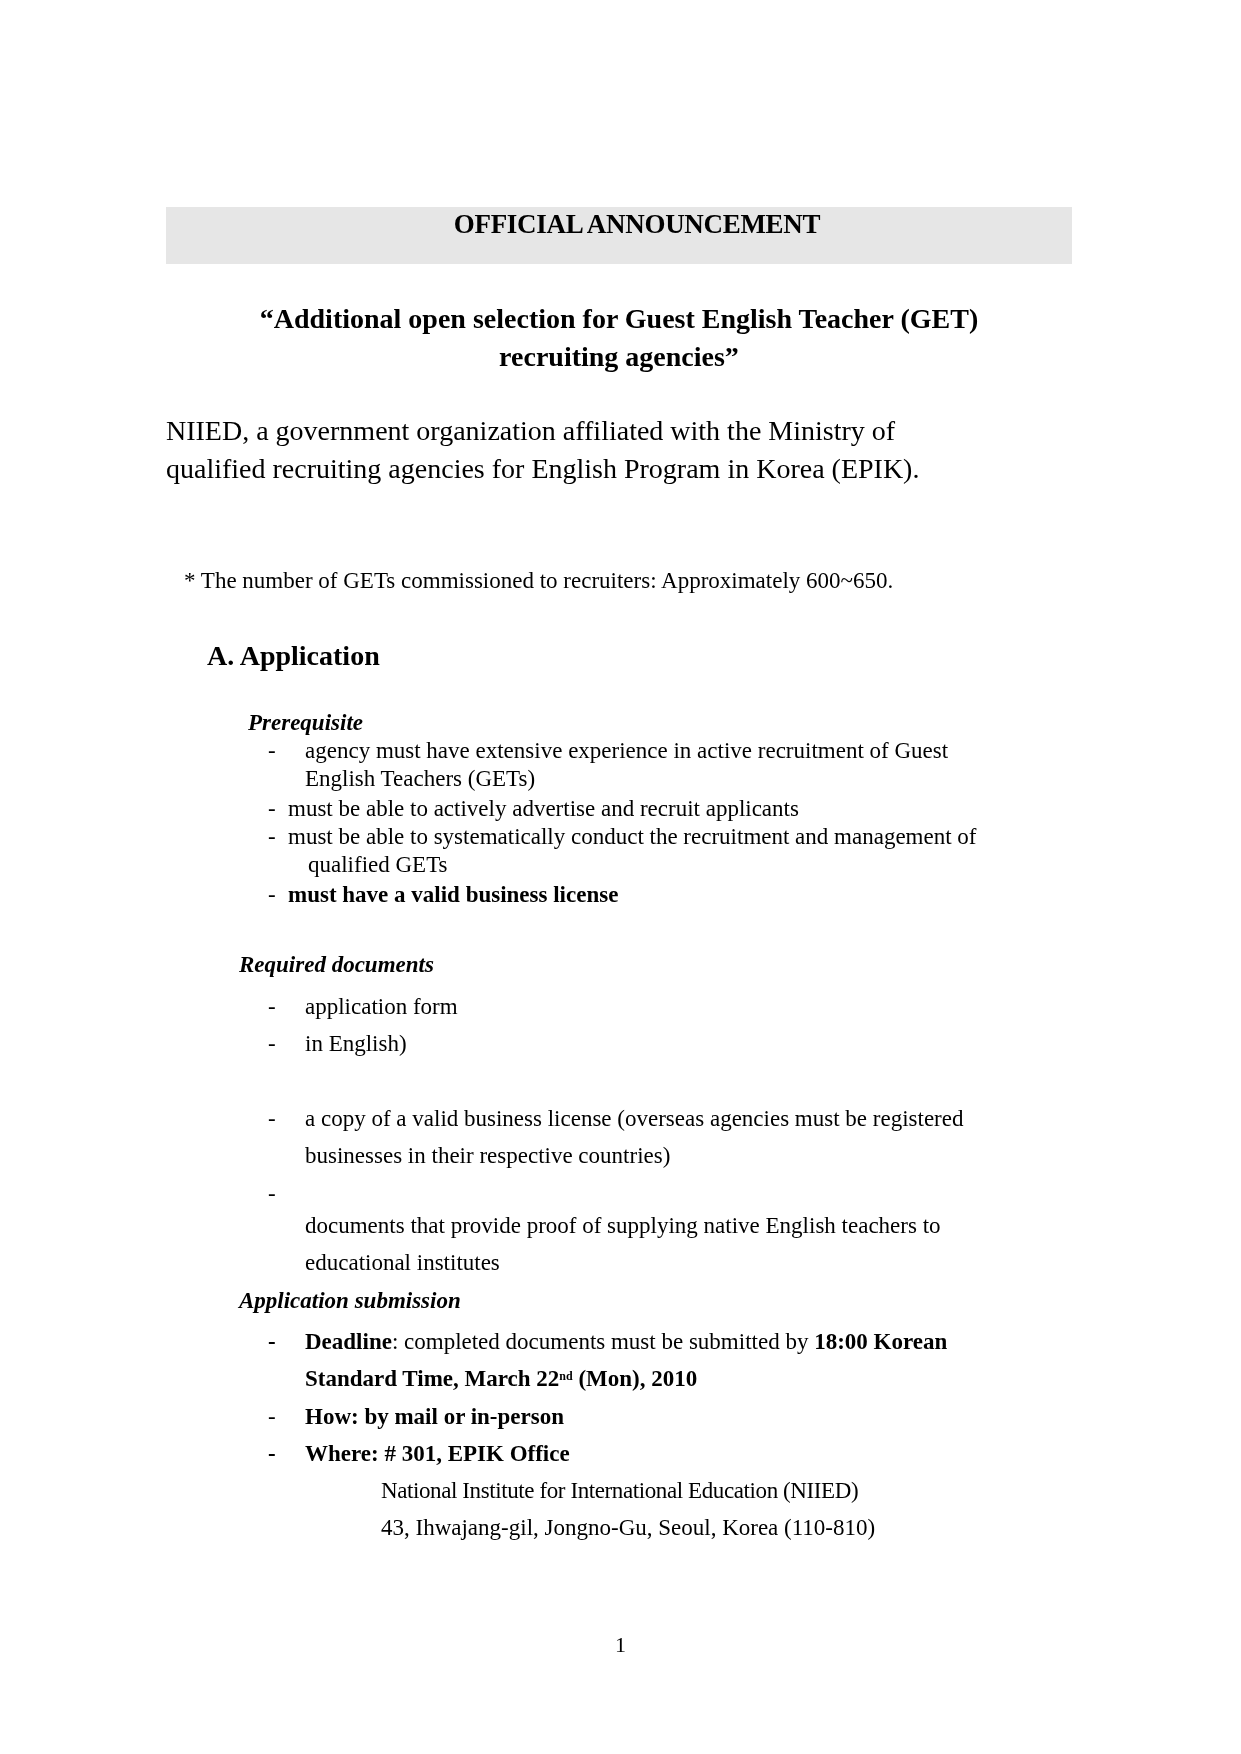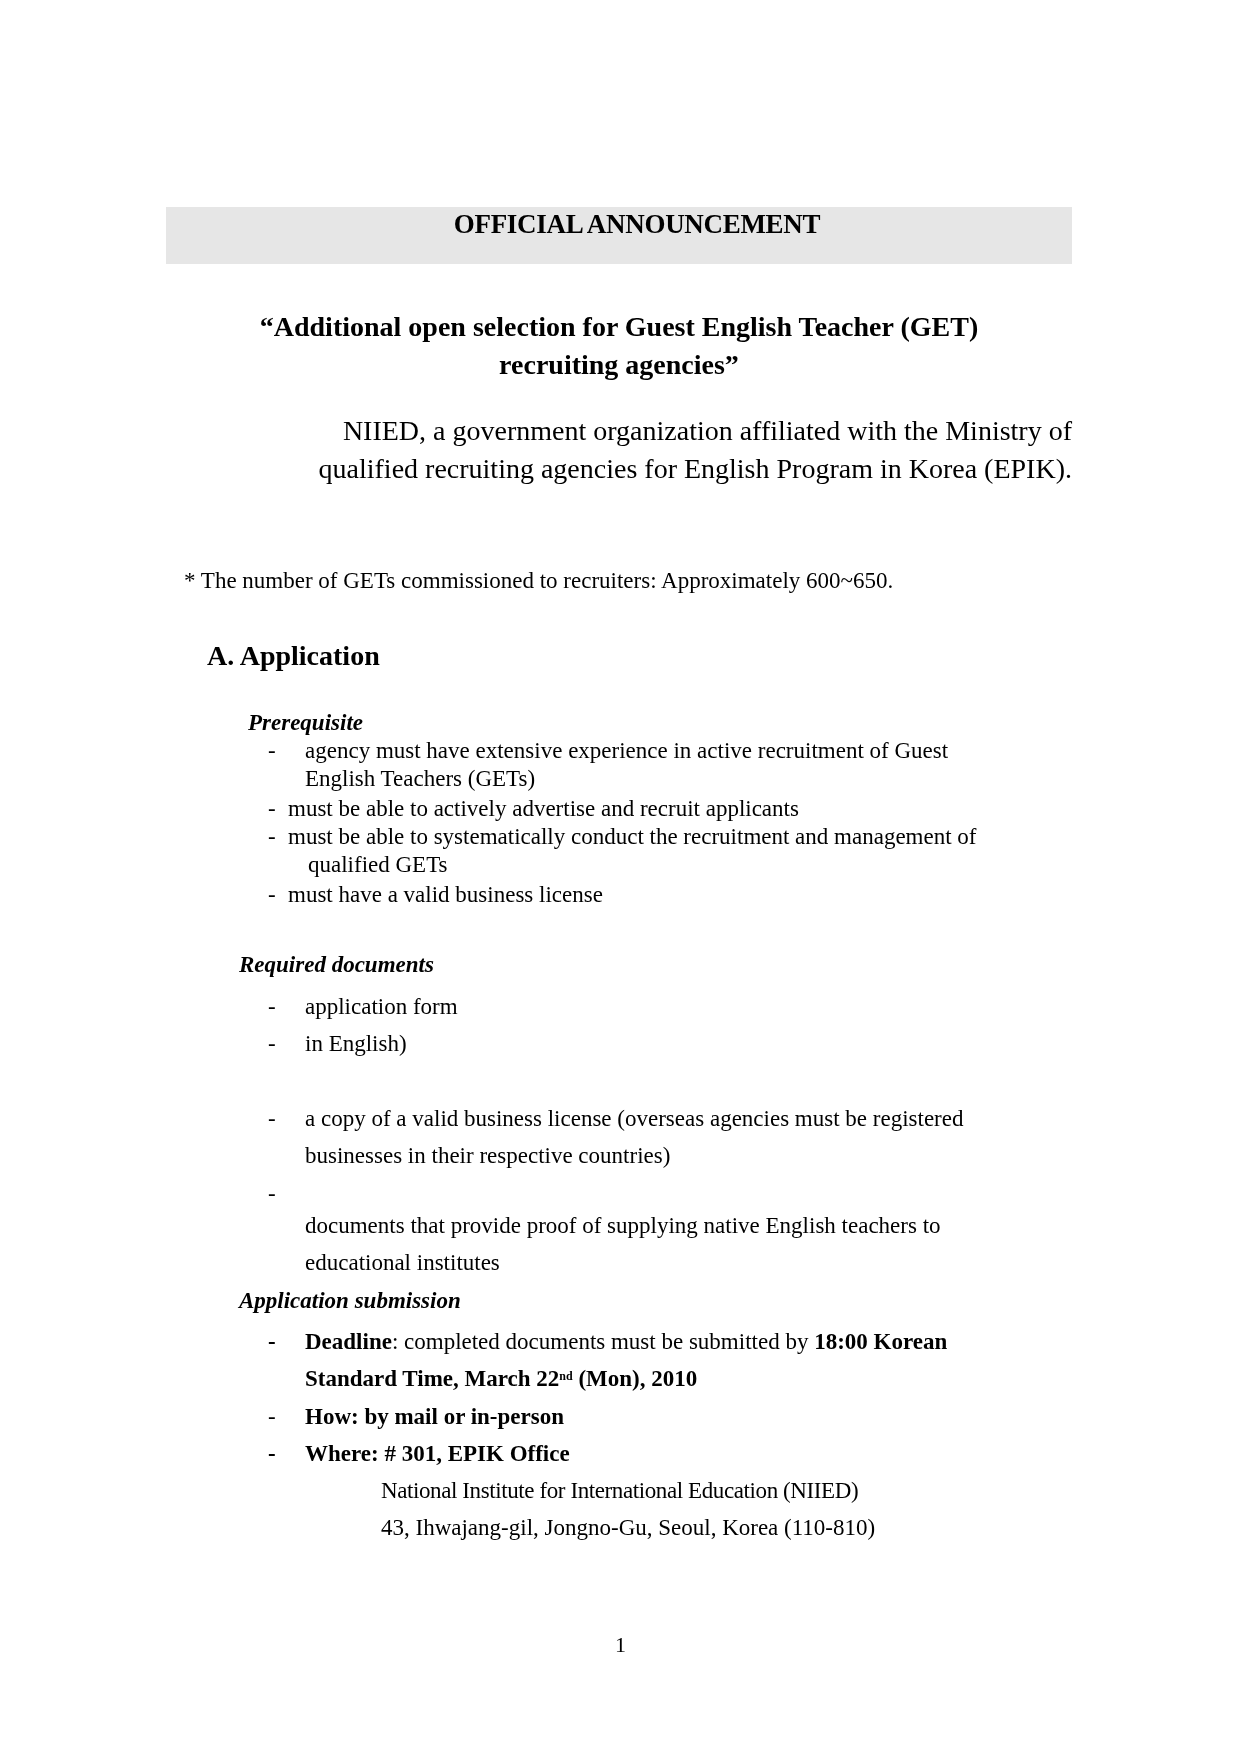--- a/index.html
+++ b/index.html
@@ -9,25 +9,25 @@
   }
   .banner {
     position: absolute; left: 166px; top: 207px; width: 906px; height: 57px;
     background: #e6e6e6;
   }
   .banner-title {
     position: absolute; left: 0; right: 12px; top: 2px; text-align: center;
     font-weight: bold; font-size: 27px; letter-spacing: -0.3px; padding-left: 48px;
   }
   .subtitle {
-    position: absolute; left: 166px; width: 906px; top: 308px; text-align: center;
+    position: absolute; left: 166px; width: 906px; top: 300px; text-align: center;
     font-weight: bold; font-size: 28px; line-height: 38px;
   }
   .intro {
-    position: absolute; left: 166px; width: 906px; top: 412px; text-align: right;
+    position: absolute; left: 166px; width: 906px; top: 412px; text-align: left;
     font-size: 28px; line-height: 38px;
   }
   .note {
     position: absolute; left: 184px; top: 568px; font-size: 23px;
   }
   .section-heading {
     position: absolute; left: 207px; top: 640px; font-weight: bold; font-size: 28px;
   }
   .sub-heading {
     position: absolute; font-weight: bold; font-style: italic; font-size: 23px;
@@ -76,21 +76,21 @@
 </div>
 <div class="item" style="left:268px;top:823px;">
   <span class="dash" style="left:0;">-</span>
   <div style="padding-left:20px;">
     <div>must be able to systematically conduct the recruitment and management of</div>
     <div style="padding-left:20px;">qualified GETs</div>
   </div>
 </div>
 <div class="item" style="left:268px;top:881px;">
   <span class="dash" style="left:0;">-</span>
-  <div style="padding-left:20px;">
+  <div style="padding-left:20px;font-weight:bold;">
     <div>must have a valid business license</div>
   </div>
 </div>
 
 <div class="sub-heading" style="left:239px;top:952px;">Required documents</div>
 
 <div class="item" style="left:268px;top:988px;line-height:37px;">
   <span class="dash" style="left:0;">-</span>
   <div style="padding-left:37px;">
       <div>application form</div>

